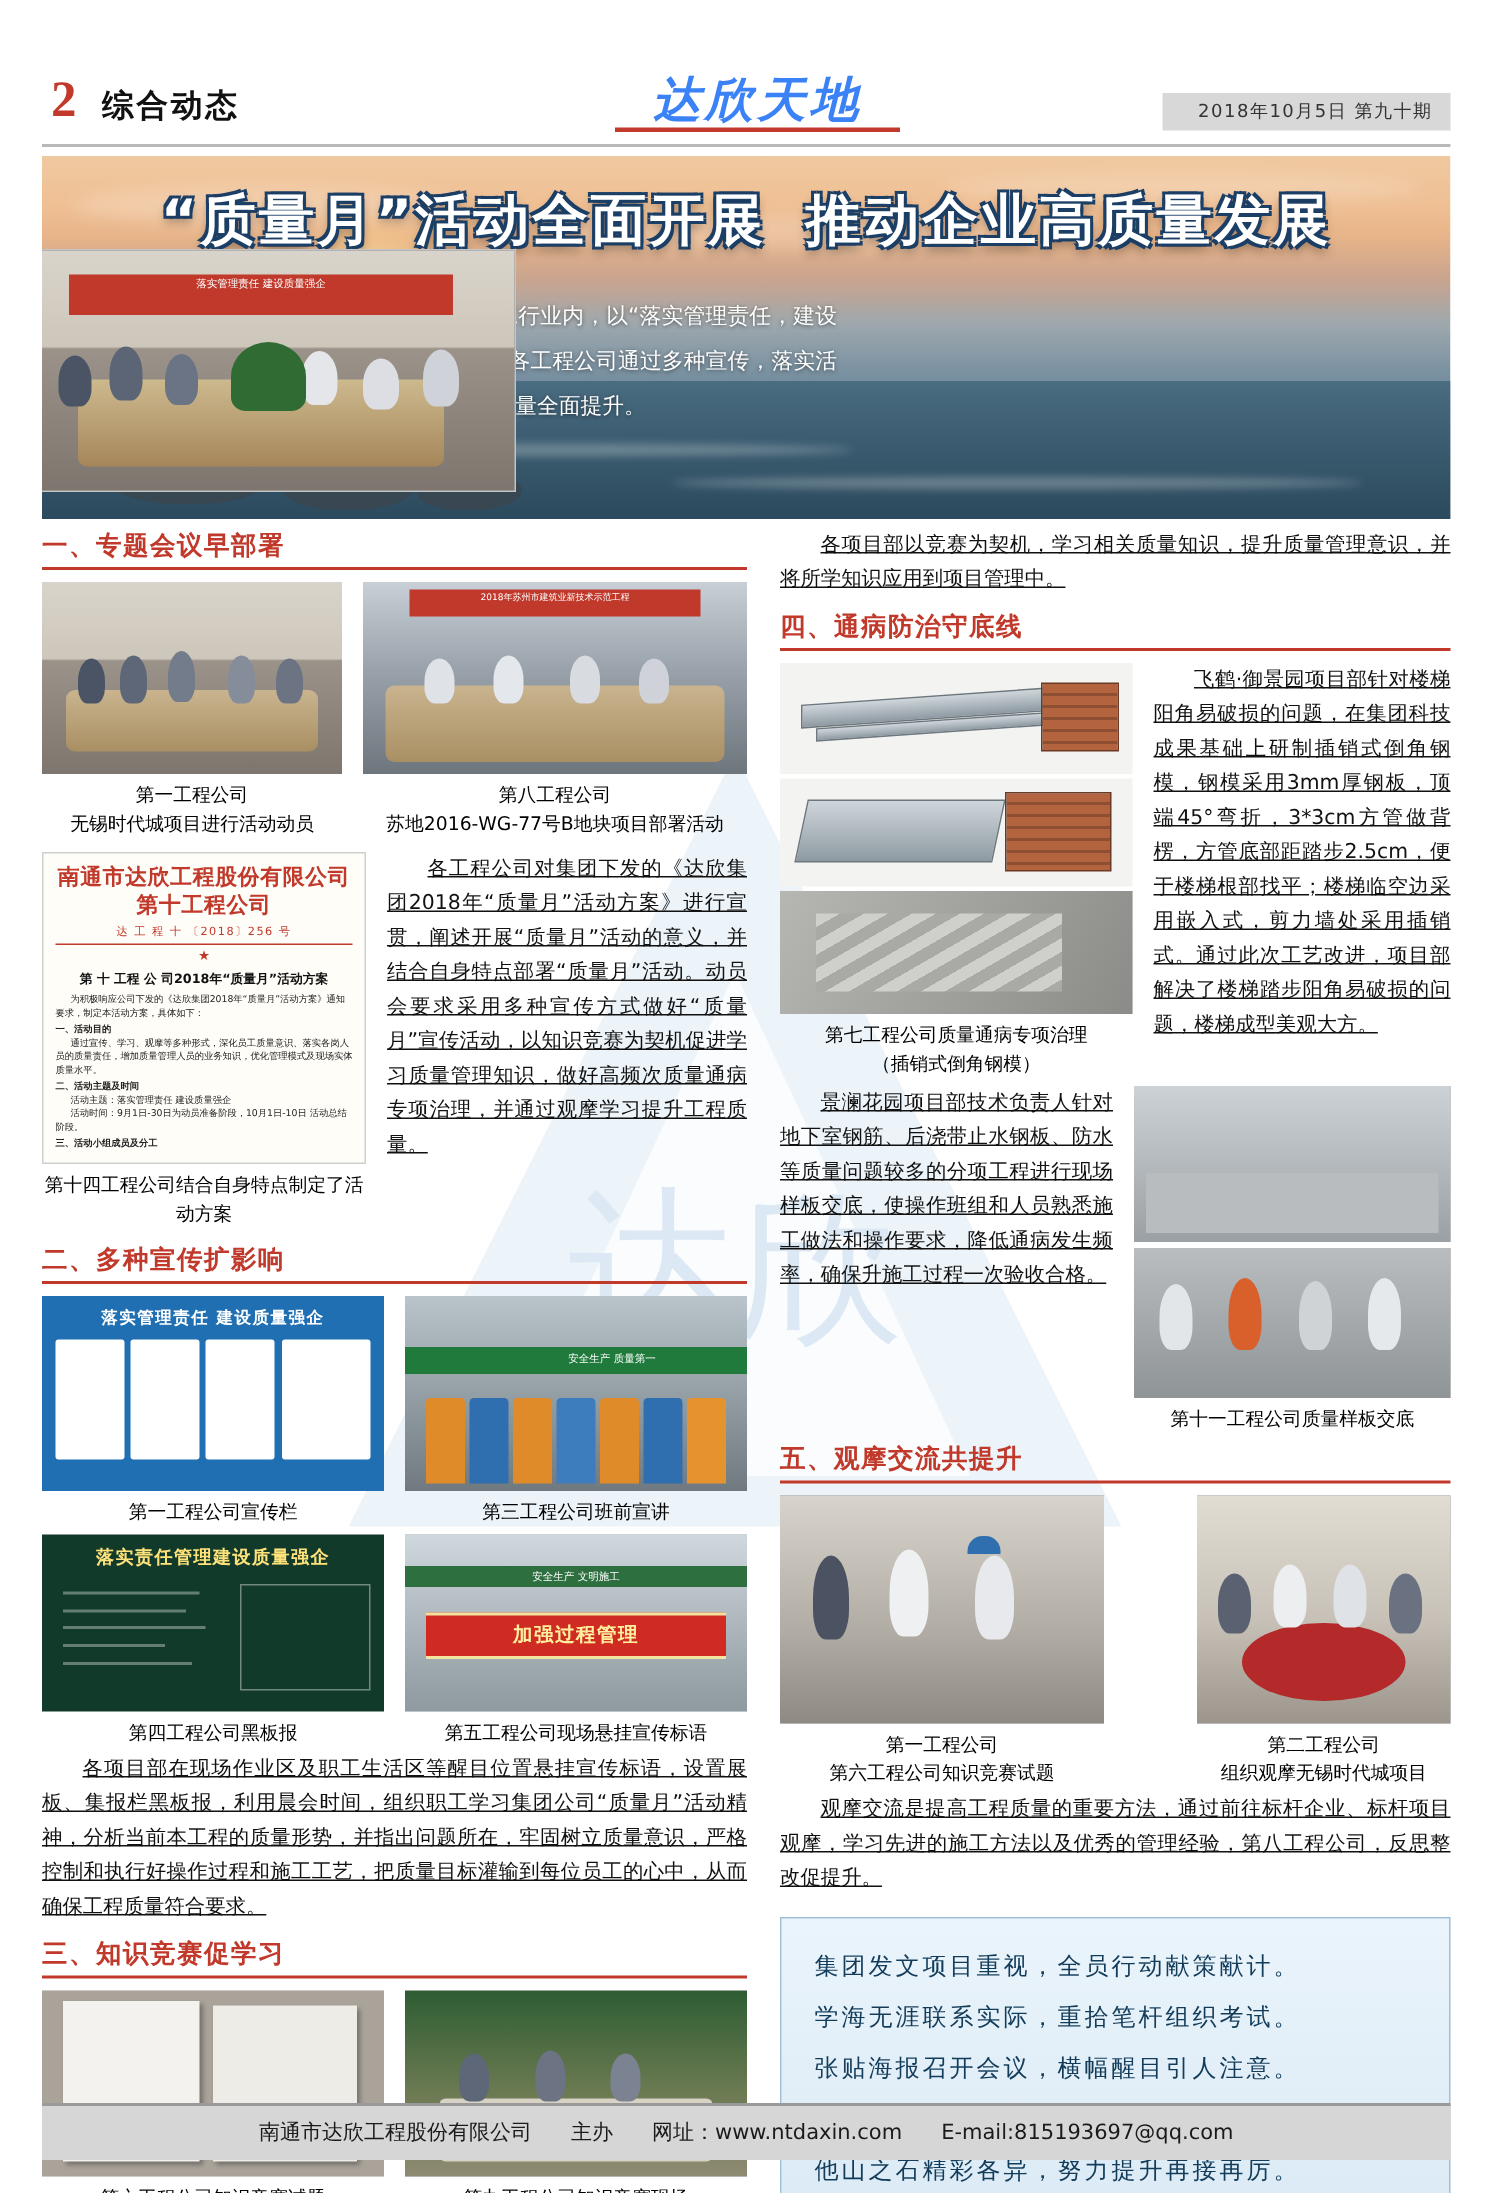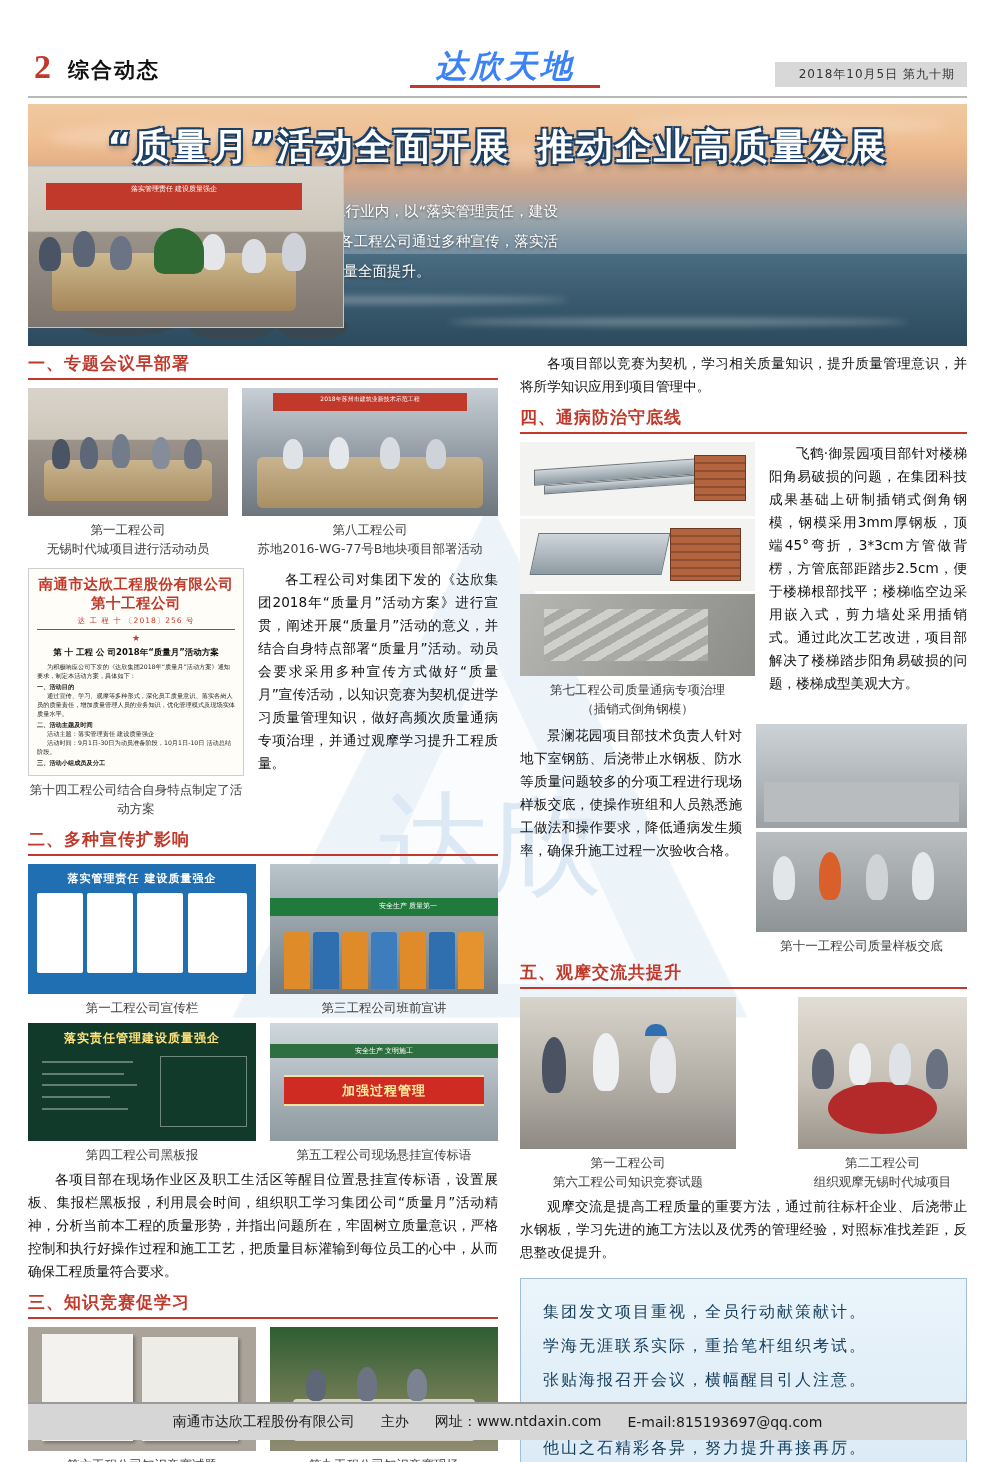--- a/index.html
+++ b/index.html
@@ -192,21 +192,21 @@
     position: absolute; left: 12%; right: 12%; top: 10%;
     height: 17%;
     background: #c0392b;
     color: #fff; font-size: 7px; text-align: center;
     line-height: 1.9;
   }
   .cap {
     text-align: center;
     font-size: 12.5px;
     line-height: 19px;
-    color: #404040;
+    color: #000000;
     margin-top: 4px;
   }
   .sec-head {
     font-size: 17px;
     font-weight: bold;
     color: #c0392b;
     letter-spacing: 1px;
     font-family: "DejaVu Sans", sans-serif;
   }
   .sec-head .bar {
@@ -215,20 +215,21 @@
     height: 2px;
     background: #c0392b;
   }
   p.txt {
     font-size: 13.6px;
     line-height: 23px;
     text-align: justify;
     color: #111;
     margin: 0;
     text-indent: 27px;
+    text-decoration: underline;
   }
 
   
   .col-left { position: absolute; left: 28px; top: 352px; width: 470px; z-index: 2; }
   .col-right { position: absolute; left: 520px; top: 352px; width: 447px; z-index: 2; }
 
   .row2 { display: flex; gap: 14px; }
 
   
   .reddoc {
@@ -618,21 +619,21 @@
           <div class="ppl" style="left:8%;top:34%;width:22px;height:40px;background:#5a6272;"></div>
           <div class="ppl" style="left:30%;top:30%;width:22px;height:42px;background:#eceef0;"></div>
           <div class="ppl" style="left:54%;top:30%;width:22px;height:42px;background:#dfe2e6;"></div>
           <div class="ppl" style="left:76%;top:34%;width:22px;height:40px;background:#6a7282;"></div>
         </div>
         <div class="cap">第二工程公司</div>
         <div class="cap" style="margin-top:0;">组织观摩无锡时代城项目</div>
       </div>
     </div>
 
-    <p class="txt" style="margin-top:4px;">观摩交流是提高工程质量的重要方法，通过前往标杆企业、后浇带止水钢板，学习先进的施工方法以及优秀的管理经验，对照标准找差距，反思整改促提升。</p>
+    <p class="txt" style="margin-top:4px;">观摩交流是提高工程质量的重要方法，通过前往标杆企业、标杆项目观摩，学习先进的施工方法以及优秀的管理经验，第八工程公司，反思整改促提升。</p>
 
     <div class="poembox" style="margin-top:14px;">
       <div class="pline">集团发文项目重视，全员行动献策献计。</div>
       <div class="pline">学海无涯联系实际，重拾笔杆组织考试。</div>
       <div class="pline">张贴海报召开会议，横幅醒目引人注意。</div>
       <div class="pline">质量通病必须防治，守住底线不言放弃。</div>
       <div class="pline">他山之石精彩各异，努力提升再接再厉。</div>
 
     </div>
   </div>

